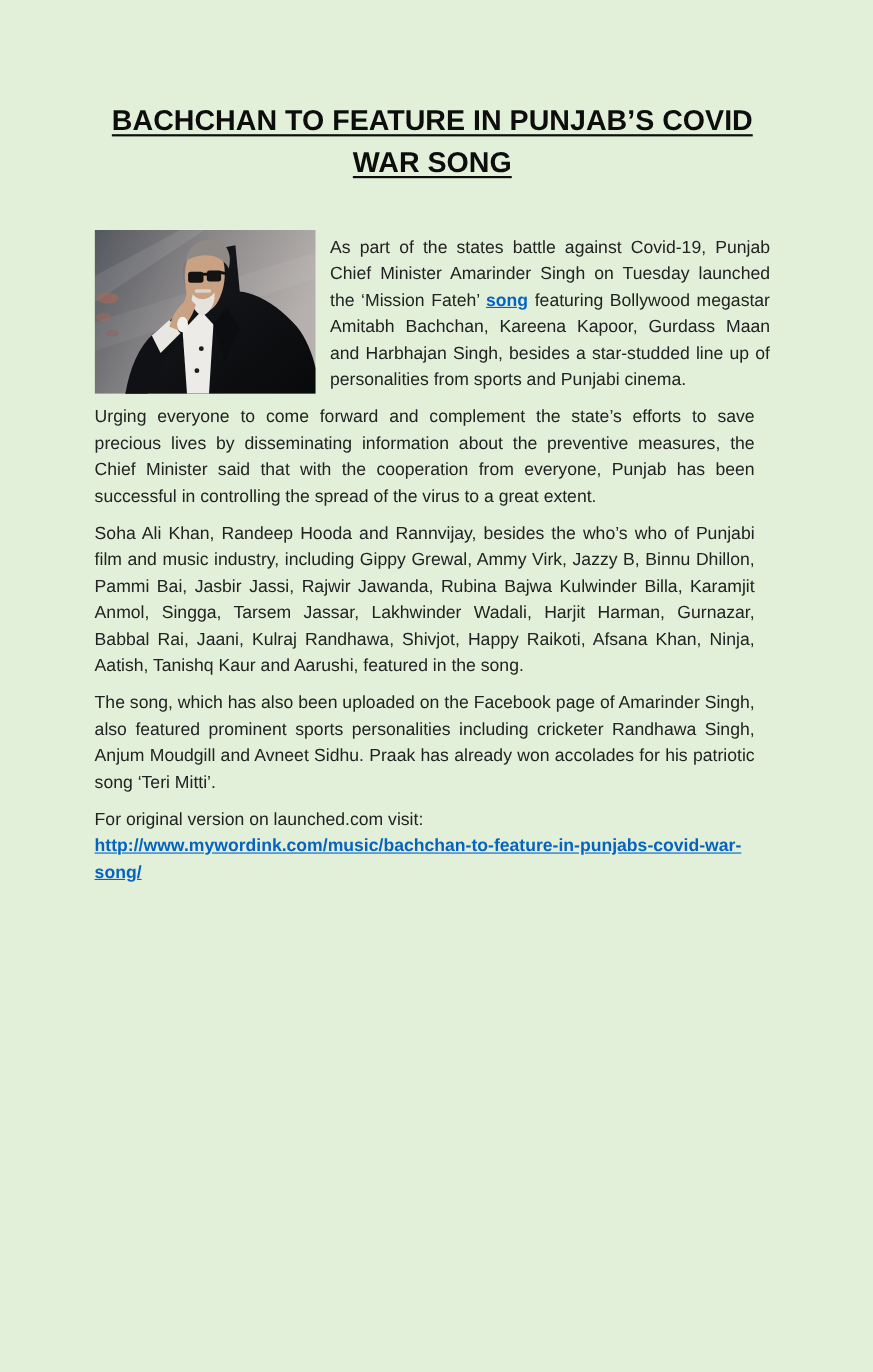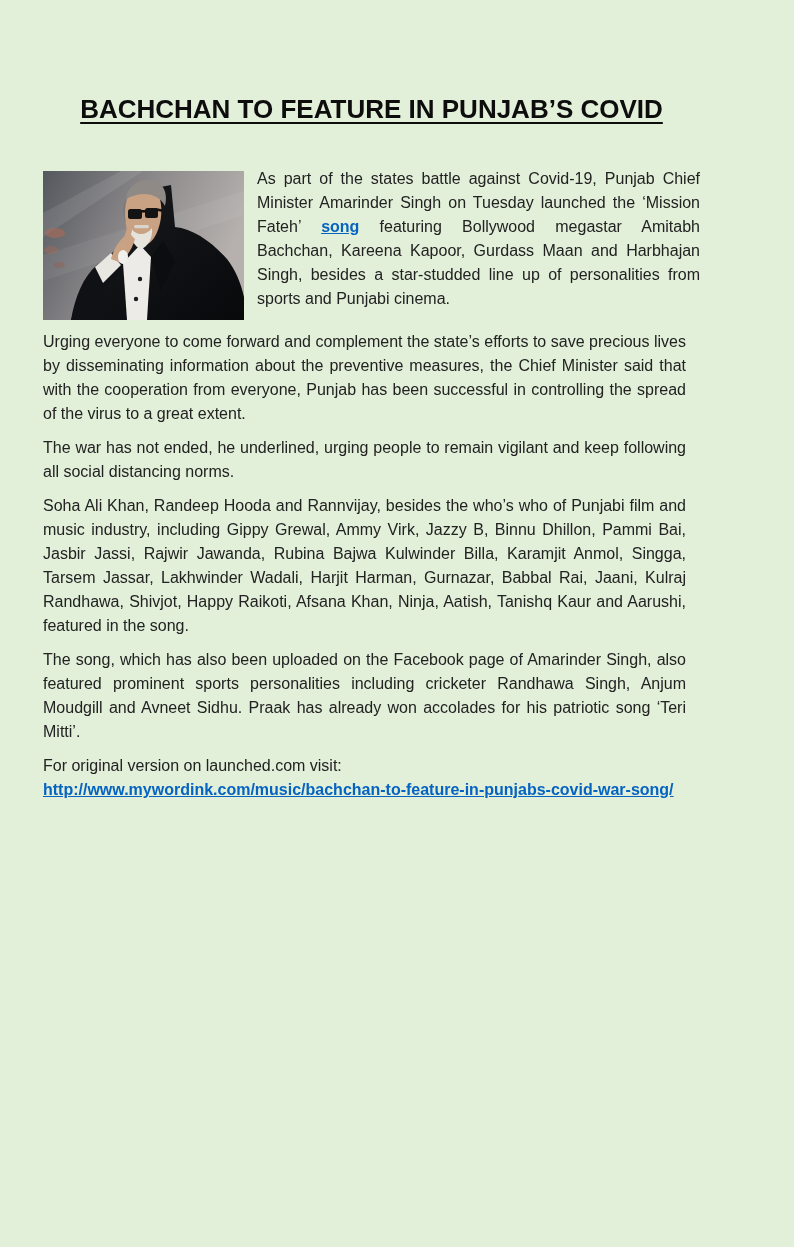--- a/index.html
+++ b/index.html
@@ -8,40 +8,40 @@
     height: 1247px;
     background: #e2efd9;
     font-family: "Liberation Sans", sans-serif;
     color: #222222;
     overflow: hidden;
   }
   .page {
     box-sizing: border-box;
     width: 794px;
     height: 1247px;
-    padding: 90px 94px 0 43px;
+    padding: 90px 94px 0 86px;
   }
   .title {
     margin: 0 0 30px 0;
     text-align: center;
     font-size: 26px;
     font-weight: 700;
     color: #0d0d0d;
     line-height: 38px;
   }
   .title .title-line {
     display: block;
     text-decoration: underline;
     text-underline-offset: 4px;
     text-decoration-thickness: 2px;
     white-space: nowrap;
   }
   .intro-row {
     display: flex;
-    align-items: center;
+    align-items: flex-end;
     margin: 0 0 10px 0;
   }
   .photo-wrap {
     flex: 0 0 201px;
     width: 201px;
     height: 149px;
     margin: 13px 13px 0 0;
   }
   .photo-wrap svg { display: block; width: 201px; height: 149px; }
   p.body-text, .intro-text {
@@ -68,20 +68,21 @@
     word-break: break-word;
   }
 </style>
 </head>
 <body>
 
 <div class="page">
 
   <h1 class="title">
     <span class="title-line">BACHCHAN TO FEATURE IN PUNJAB’S COVID</span>
+    <span class="title-line">WAR SONG</span>
   </h1>
 
   <div class="intro-row">
     <div class="photo-wrap">
       <svg viewBox="0 0 201 149" xmlns="http://www.w3.org/2000/svg">
         <defs>
           <linearGradient id="pbg" x1="0" y1="0" x2="1" y2="0.35">
             <stop offset="0" stop-color="#54585e"></stop>
             <stop offset="0.5" stop-color="#8b888a"></stop>
             <stop offset="1" stop-color="#b6b1ae"></stop>
@@ -125,21 +126,20 @@
 
         <path d="M68 88 C 71 76 78 67 86 62 L 92 68 C 90 76 85 84 78 92 Z" fill="#c9a183"></path>
         <rect x="82" y="56" width="5.5" height="17" rx="2.7" fill="#c9a183" transform="rotate(18 84 64)"></rect>
         <ellipse cx="80" cy="86" rx="5" ry="7" fill="#f2f0ec"></ellipse>
       </svg>
     </div>
     <p class="intro-text"><span>As part of the states battle against Covid-19, Punjab Chief Minister Amarinder Singh on Tuesday launched the ‘Mission Fateh’ </span><a class="inline-link">song</a><span> featuring Bollywood megastar Amitabh Bachchan, Kareena Kapoor, Gurdass Maan and Harbhajan Singh, besides a star-studded line up of personalities from sports and Punjabi cinema.</span></p>
   </div>
 
   <p class="body-text">Urging everyone to come forward and complement the state’s efforts to save precious lives by disseminating information about the preventive measures, the Chief Minister said that with the cooperation from everyone, Punjab has been successful in controlling the spread of the virus to a great extent.</p>
-  <p class="body-text">The war has not ended, he underlined, urging people to remain vigilant and keep following all social distancing norms.</p>
   <p class="body-text">Soha Ali Khan, Randeep Hooda and Rannvijay, besides the who’s who of Punjabi film and music industry, including Gippy Grewal, Ammy Virk, Jazzy B, Binnu Dhillon, Pammi Bai, Jasbir Jassi, Rajwir Jawanda, Rubina Bajwa Kulwinder Billa, Karamjit Anmol, Singga, Tarsem Jassar, Lakhwinder Wadali, Harjit Harman, Gurnazar, Babbal Rai, Jaani, Kulraj Randhawa, Shivjot, Happy Raikoti, Afsana Khan, Ninja, Aatish, Tanishq Kaur and Aarushi, featured in the song.</p>
   <p class="body-text">The song, which has also been uploaded on the Facebook page of Amarinder Singh, also featured prominent sports personalities including cricketer Randhawa Singh, Anjum Moudgill and Avneet Sidhu. Praak has already won accolades for his patriotic song ‘Teri Mitti’.</p>
 
   <div class="footer-block">
     <span>For original version on launched.com visit:</span><br>
     <a class="url-link">http://www.mywordink.com/music/bachchan-to-feature-in-punjabs-covid-war-song/</a>
   </div>
 
 </div>
 

